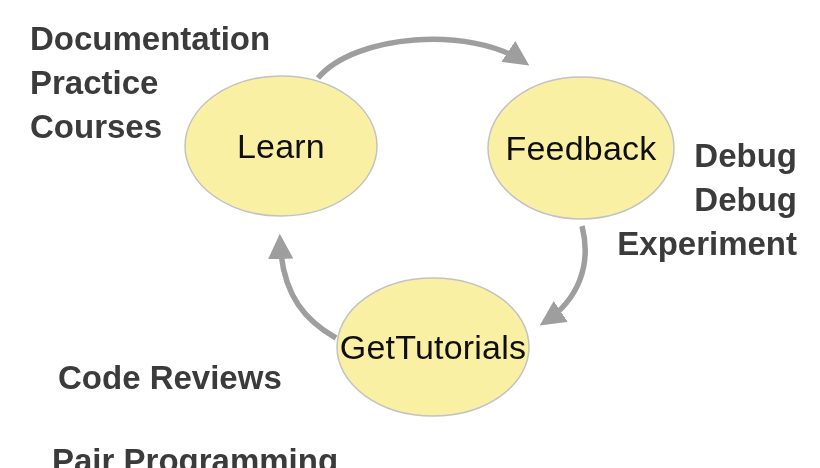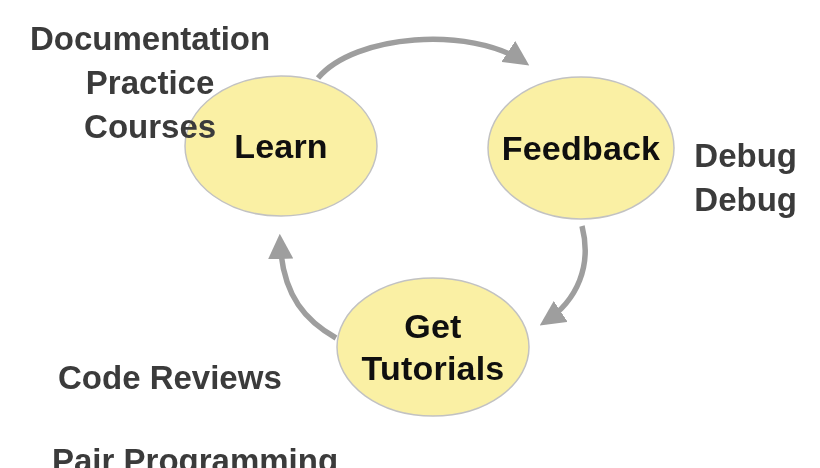--- a/index.html
+++ b/index.html
@@ -22,35 +22,34 @@
     top: 0;
     width: 820px;
     height: 468px;
   }
   .node-label {
     position: absolute;
     display: flex;
     align-items: center;
     justify-content: center;
     text-align: center;
-    font-weight: 700;
+    font-weight: 400;
     font-size: 34px;
     line-height: 42px;
     color: #0f0f0f;
     letter-spacing: 0.2px;
     pointer-events: none;
   }
   .annotation {
     position: absolute;
     font-weight: 700;
     font-size: 33px;
     line-height: 44px;
     color: #3b3b3b;
     white-space: nowrap;
-    text-align: center;
   }
   .annotation.align-right {
     text-align: right;
   }
 </style>
 </head>
 <body>
 
 <div class="canvas">
 
@@ -75,34 +74,35 @@
   </svg>
 
   <div class="node-label" style="left:185px; top:76px; width:192px; height:140px;">
     <span>Learn</span>
   </div>
 
   <div class="node-label" style="left:488px; top:77px; width:186px; height:142px;">
     <span>Feedback</span>
   </div>
 
-  <div class="node-label" style="left:337px; top:278px; width:192px; height:138px; flex-direction:column;">
+  <div class="node-label" style="left:337px; top:278px; width:192px; height:138px; flex-direction:row;">
     <span>Get</span>
     <span>Tutorials</span>
   </div>
 
   <div class="annotation" style="left:30px; top:17px;">
     <div>Documentation</div>
     <div>Practice</div>
     <div>Courses</div>
   </div>
 
   <div class="annotation align-right" style="right:23px; top:134px;">
     <div>Debug</div>
     <div>Debug</div>
+    <div>Experiment</div>
   </div>
 
   <div class="annotation" style="left:58px; top:356px;">
     <div>Code Reviews</div>
   </div>
   <div class="annotation" style="left:52px; top:401px;margin-top:38px;">
     <div>Pair Programming</div>
   </div>
 
 </div>

